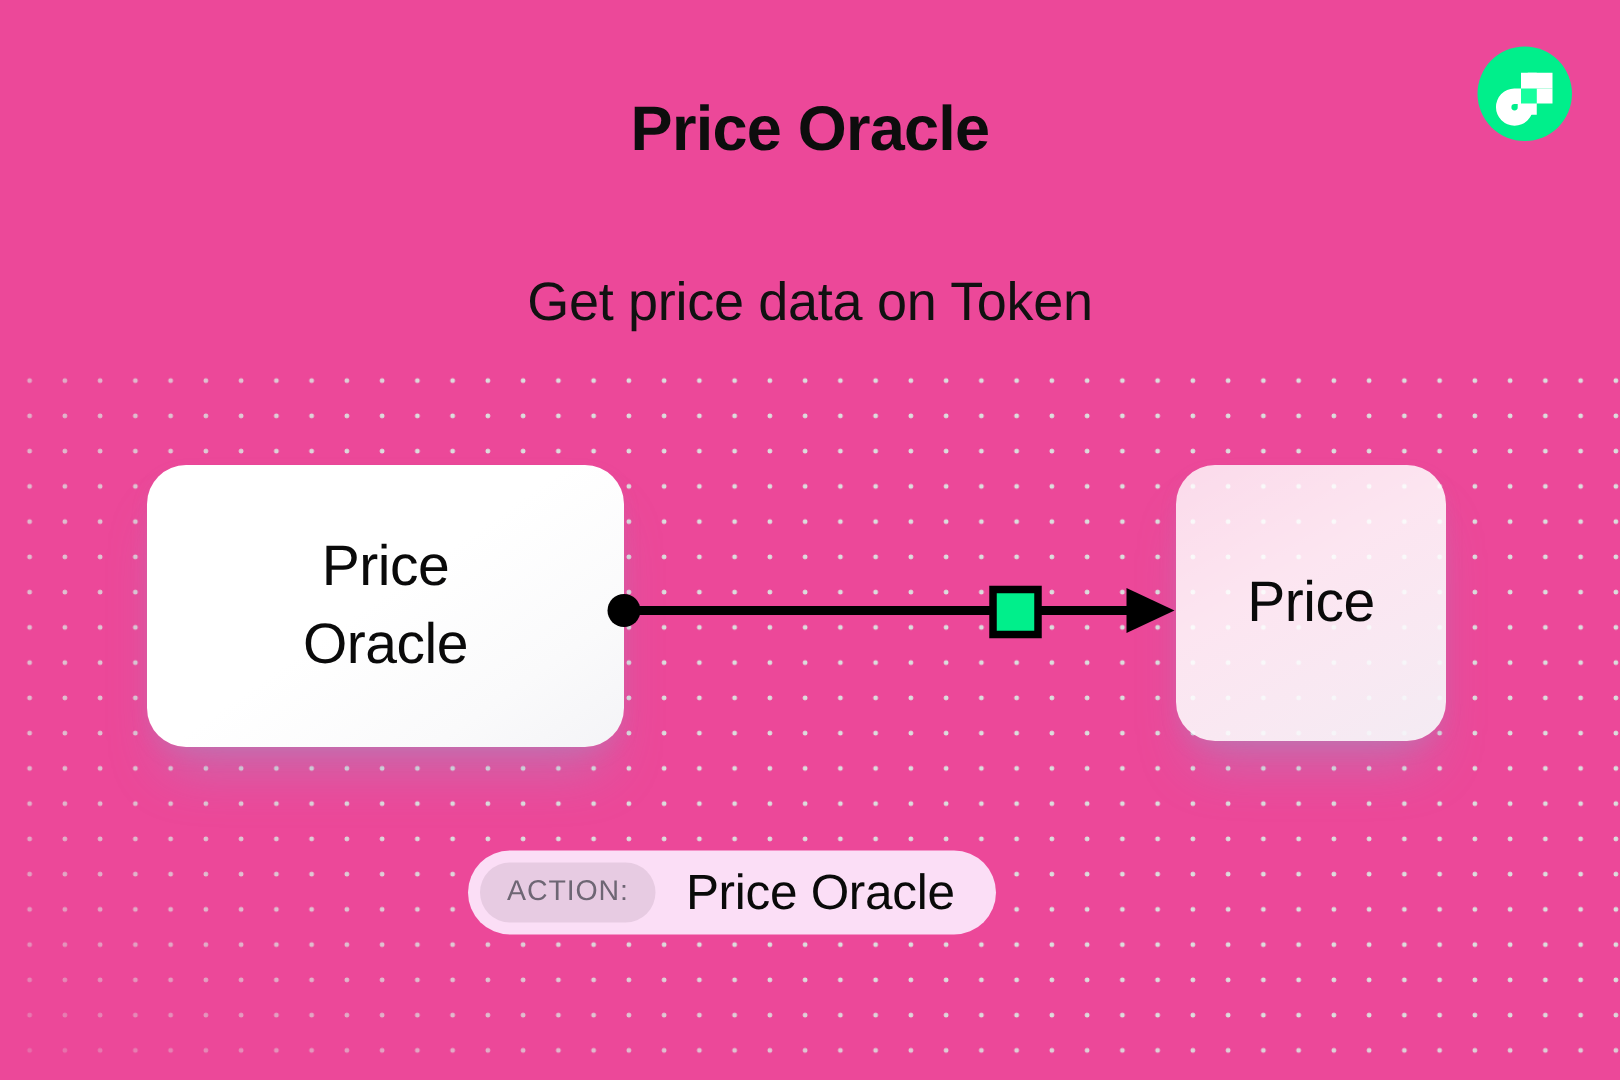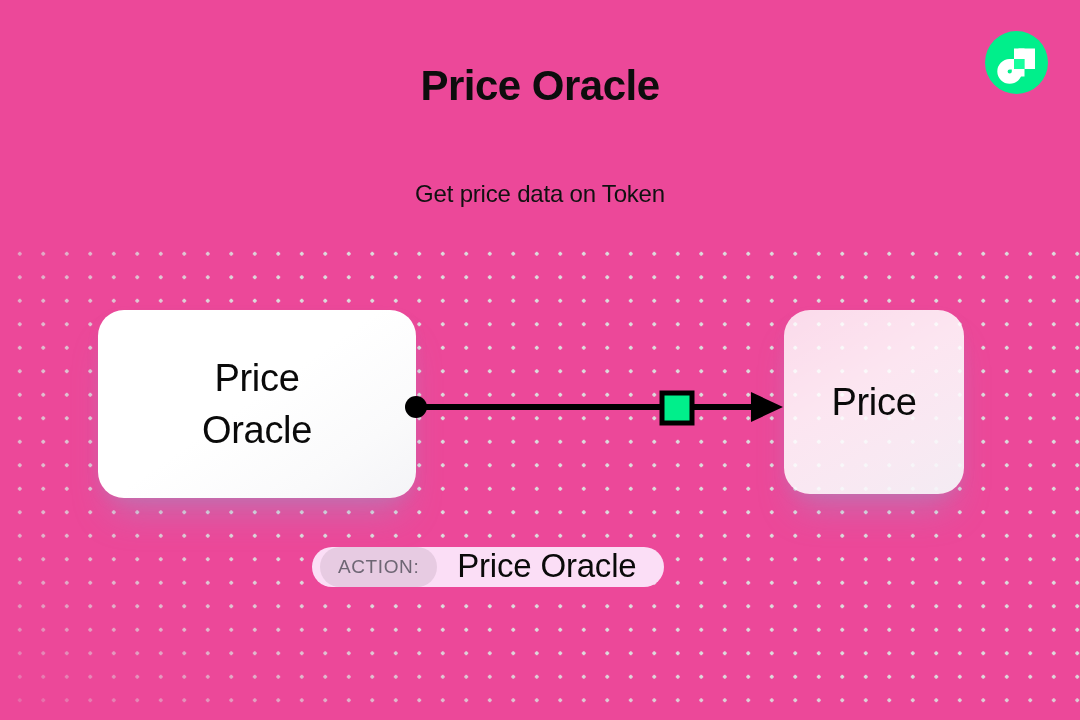--- a/index.html
+++ b/index.html
@@ -52,21 +52,21 @@
     font-weight: 700;
     letter-spacing: -0.5px;
     color: #0d0d0d;
   }
   .subtitle {
     position: absolute;
     left: 0;
     top: 180px;
     width: 1080px;
     text-align: center;
-    font-size: 24px;
+    font-size: 36px;
     font-weight: 300;
     letter-spacing: -0.2px;
     color: #111111;
   }
 
   
   .brand-logo {
     position: absolute;
     left: 985px;
     top: 31px;
@@ -130,26 +130,26 @@
     top: 370px;
     width: 400px;
     height: 76px;
     overflow: visible;
   }
 
   
   .action-badge {
     position: absolute;
     left: 312px;
-    top: 547px;
-    height: 40px;
+    top: 567px;
+    height: 56px;
     border-radius: 28px;
     background: #fbdef6;
     display: flex;
-    align-items: flex-start;
+    align-items: center;
     padding: 0 28px 0 8px;
     box-sizing: border-box;
   }
   .action-chip {
     height: 40px;
     border-radius: 20px;
     background: #e7cbe2;
     display: flex;
     align-items: center;
     padding: 0 18px;

